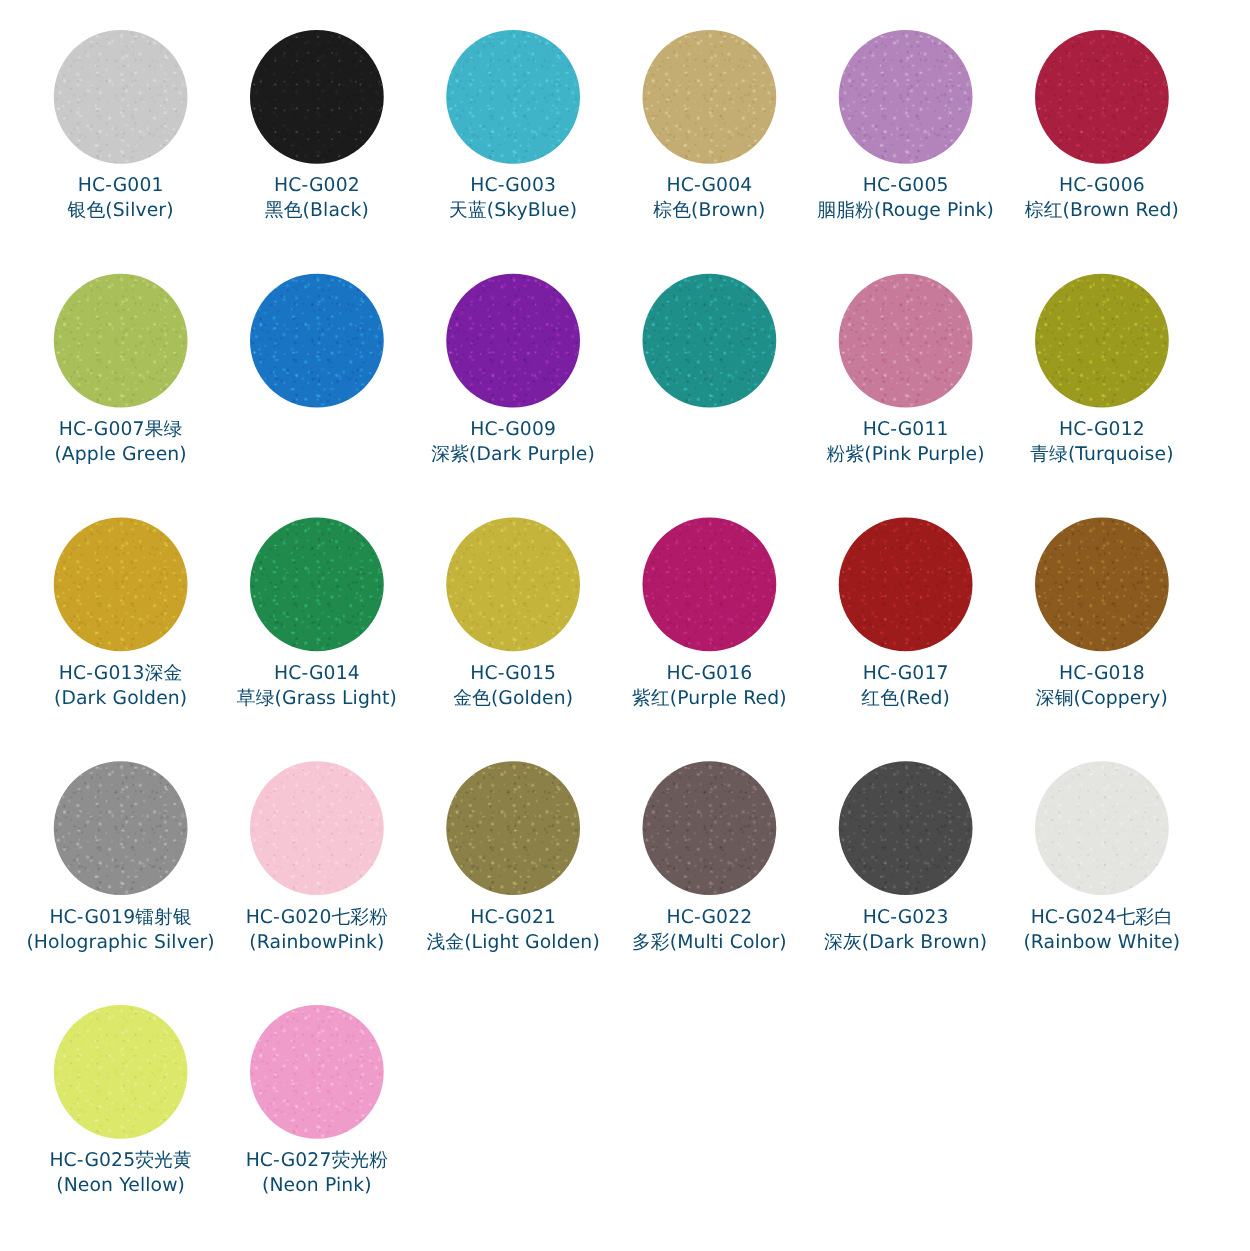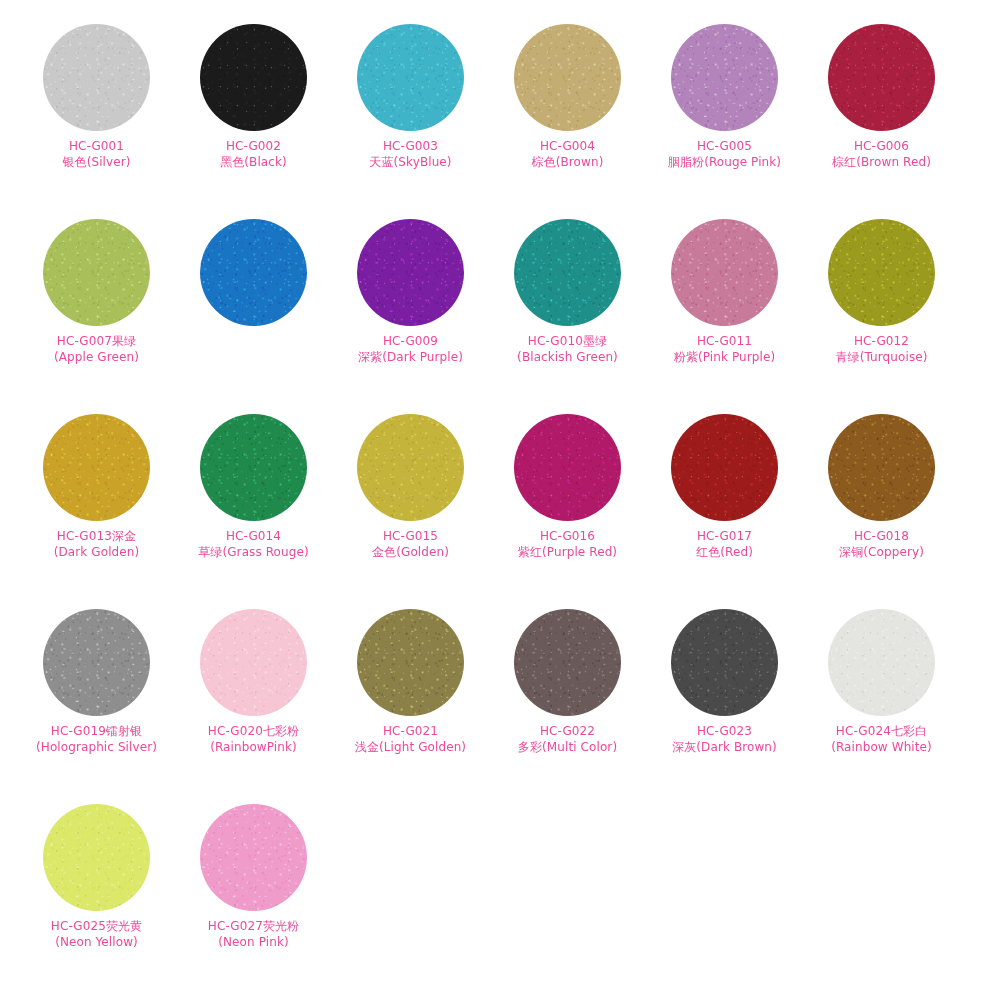--- a/index.html
+++ b/index.html
@@ -86,22 +86,22 @@
       radial-gradient(ellipse 2px 2px at 20% 30%, rgba(255,255,255,.38), transparent 55%),
       radial-gradient(ellipse 2px 2px at 66% 60%, rgba(0,0,0,.20), transparent 55%),
       radial-gradient(ellipse 2px 2px at 45% 80%, rgba(255,255,255,.30), transparent 55%),
       radial-gradient(ellipse 2px 2px at 85% 40%, rgba(0,0,0,.18), transparent 55%);
     background-size:17px 19px, 21px 18px, 19px 23px, 23px 17px;
     opacity:.8;
   }
   .label{
     text-align:center;
     line-height:1.32;
-    color:#ec4899;
-    font-size:12px;
+    color:#0c4a6e;
+    font-size:15px;
     letter-spacing:.1px;
     white-space:nowrap;
   }
   .label .l1{display:block;}
   .label .l2{display:block;text-align:center;}
 </style>
 </head>
 <body>
 
 <div id="chart">
@@ -182,24 +182,20 @@
         </div>
         <div class="label">
           <span class="l1">HC-G009</span>
           <span class="l2">深紫(Dark Purple)</span>
         </div>
       </div>
       <div class="swatch">
         <div class="disc-wrap">
           <div class="disc" style="background-color: rgb(31, 143, 138);"></div>
         </div>
-        <div class="label">
-          <span class="l1">HC-G010墨绿</span>
-          <span class="l2">(Blackish Green)</span>
-        </div>
       </div>
       <div class="swatch">
         <div class="disc-wrap">
           <div class="disc" style="background-color: rgb(199, 122, 154);"></div>
         </div>
         <div class="label">
           <span class="l1">HC-G011</span>
           <span class="l2">粉紫(Pink Purple)</span>
         </div>
       </div>
@@ -222,21 +218,21 @@
           <span class="l1">HC-G013深金</span>
           <span class="l2">(Dark Golden)</span>
         </div>
       </div>
       <div class="swatch">
         <div class="disc-wrap">
           <div class="disc" style="background-color: rgb(31, 138, 76);"></div>
         </div>
         <div class="label">
           <span class="l1">HC-G014</span>
-          <span class="l2">草绿(Grass Rouge)</span>
+          <span class="l2">草绿(Grass Light)</span>
         </div>
       </div>
       <div class="swatch">
         <div class="disc-wrap">
           <div class="disc" style="background-color: rgb(196, 180, 60);"></div>
         </div>
         <div class="label">
           <span class="l1">HC-G015</span>
           <span class="l2">金色(Golden)</span>
         </div>

